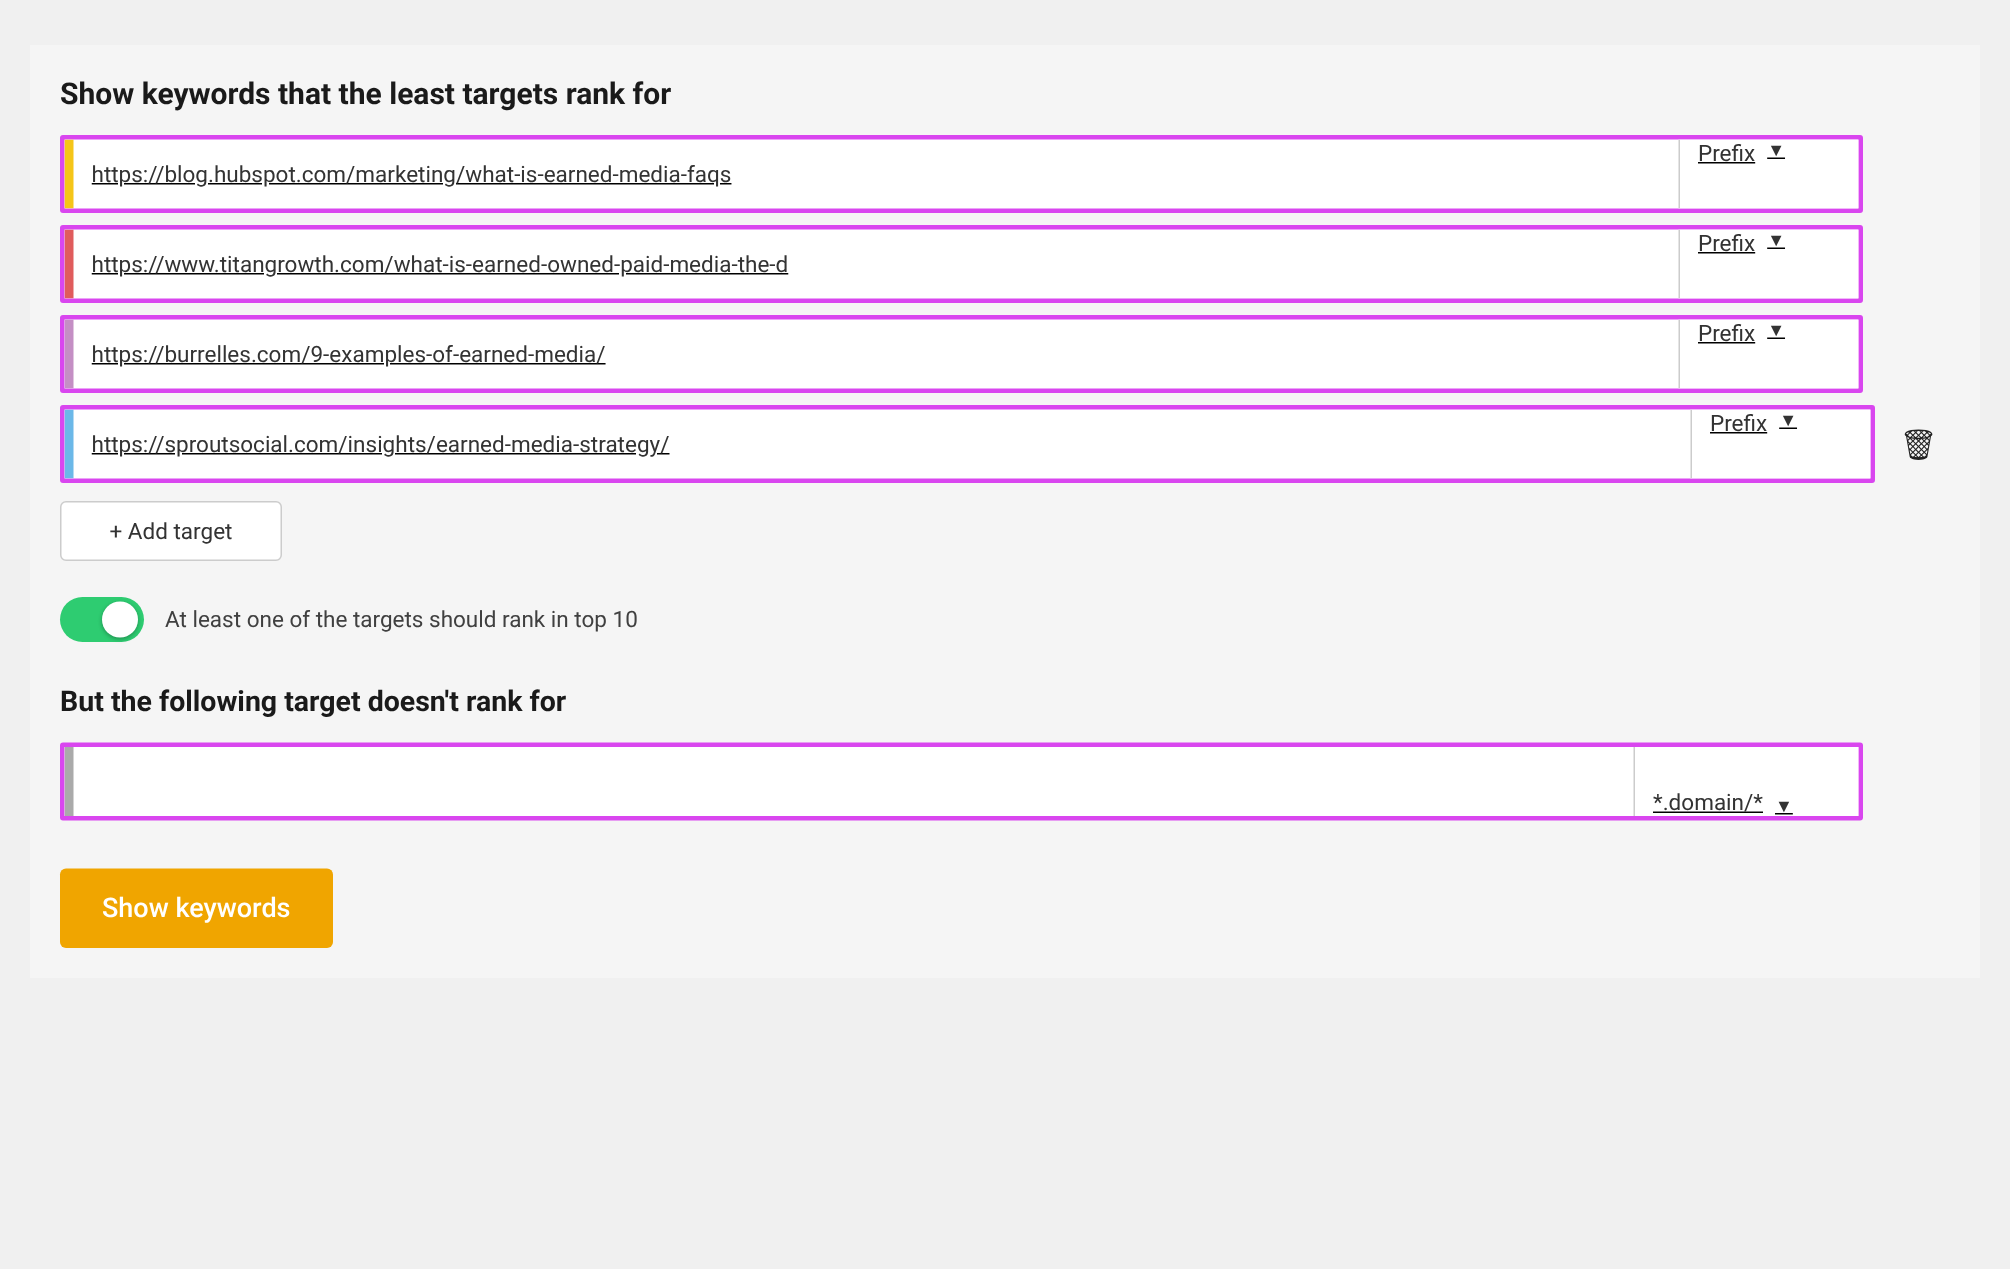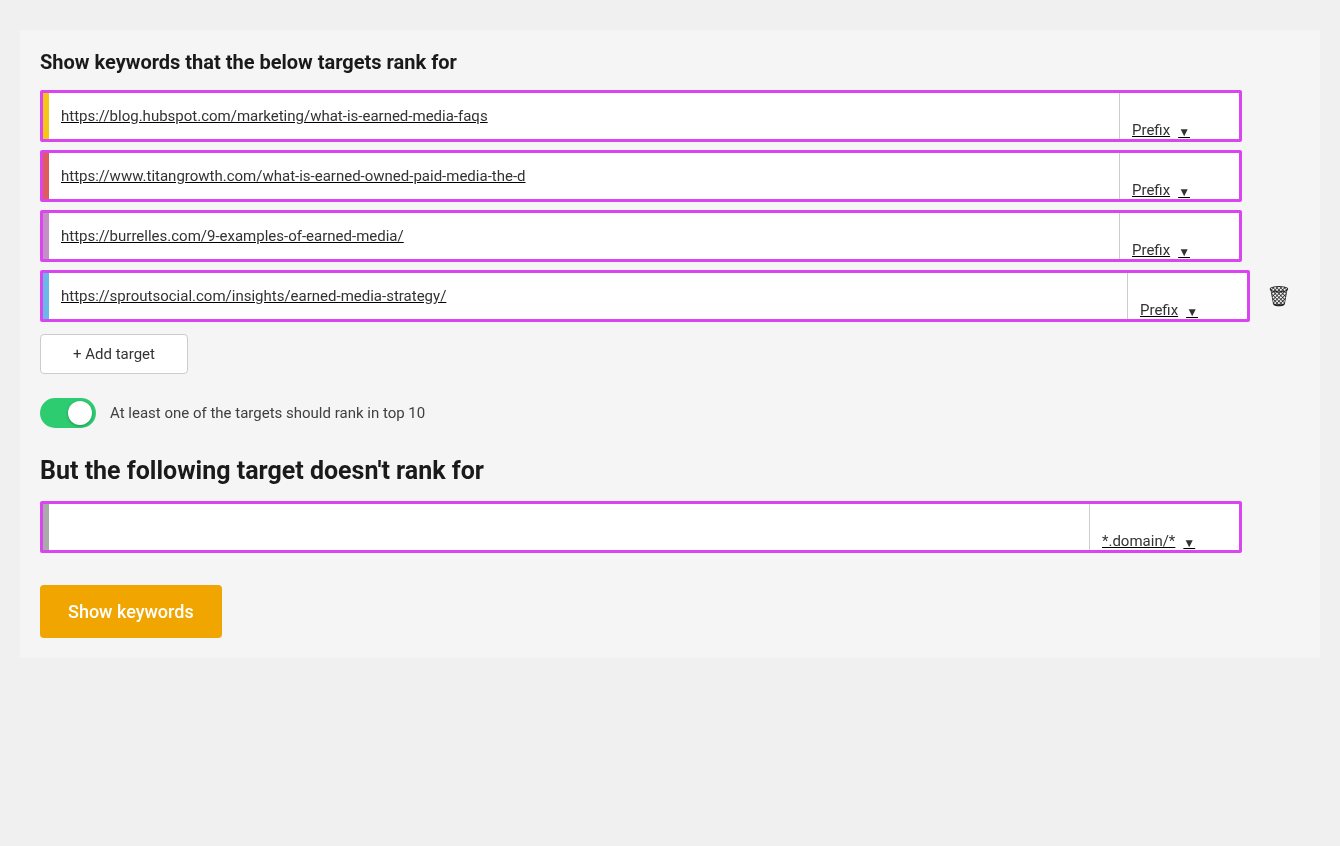--- a/index.html
+++ b/index.html
@@ -57,21 +57,21 @@
       border: none;
       outline: none;
       padding: 14px 12px;
       font-size: 15px;
       color: #333;
       background: transparent;
     }
 
     .prefix-select-wrapper {
       display: flex;
-      align-items: flex-end;
+      align-items: flex-start;
       border-left: 1px solid #ccc;
       padding: 0 12px;
       background: #fff;
       min-width: 120px;
       cursor: pointer;
     }
 
     .prefix-label {
       font-size: 15px;
       color: #333;
@@ -152,21 +152,21 @@
       right: 4px;
       box-shadow: 0 1px 3px rgba(0,0,0,0.3);
     }
 
     .toggle-label {
       font-size: 15px;
       color: #404040;
     }
 
     .section-title-2 {
-      font-size: 25px;
+      font-size: 19px;
       font-weight: 700;
       color: #1a1a1a;
       margin-bottom: 16px;
     }
 
     .domain-select-wrapper {
       display: flex;
       align-items: flex-end;
       border-left: 1px solid #ccc;
       padding: 0 12px;
@@ -185,21 +185,21 @@
       font-weight: 500;
       cursor: pointer;
       margin-top: 24px;
     }
   </style>
 </head>
 <body>
 
 <div class="container">
 
-  <h2 class="section-title">Show keywords that the below targets rank for</h2>
+  <h2 class="section-title">Show keywords that the least targets rank for</h2>
 
   
   <div id="targets-list">
       <div class="target-row">
         <div class="target-input-wrapper">
           <div class="color-bar" style="background: rgb(245, 197, 24);"></div>
           <input class="target-input" type="text" value="https://blog.hubspot.com/marketing/what-is-earned-media-faqs" style="">
           <div class="prefix-select-wrapper">
             <span class="prefix-label">Prefix</span>
             <span class="chevron-icon">▼</span>

